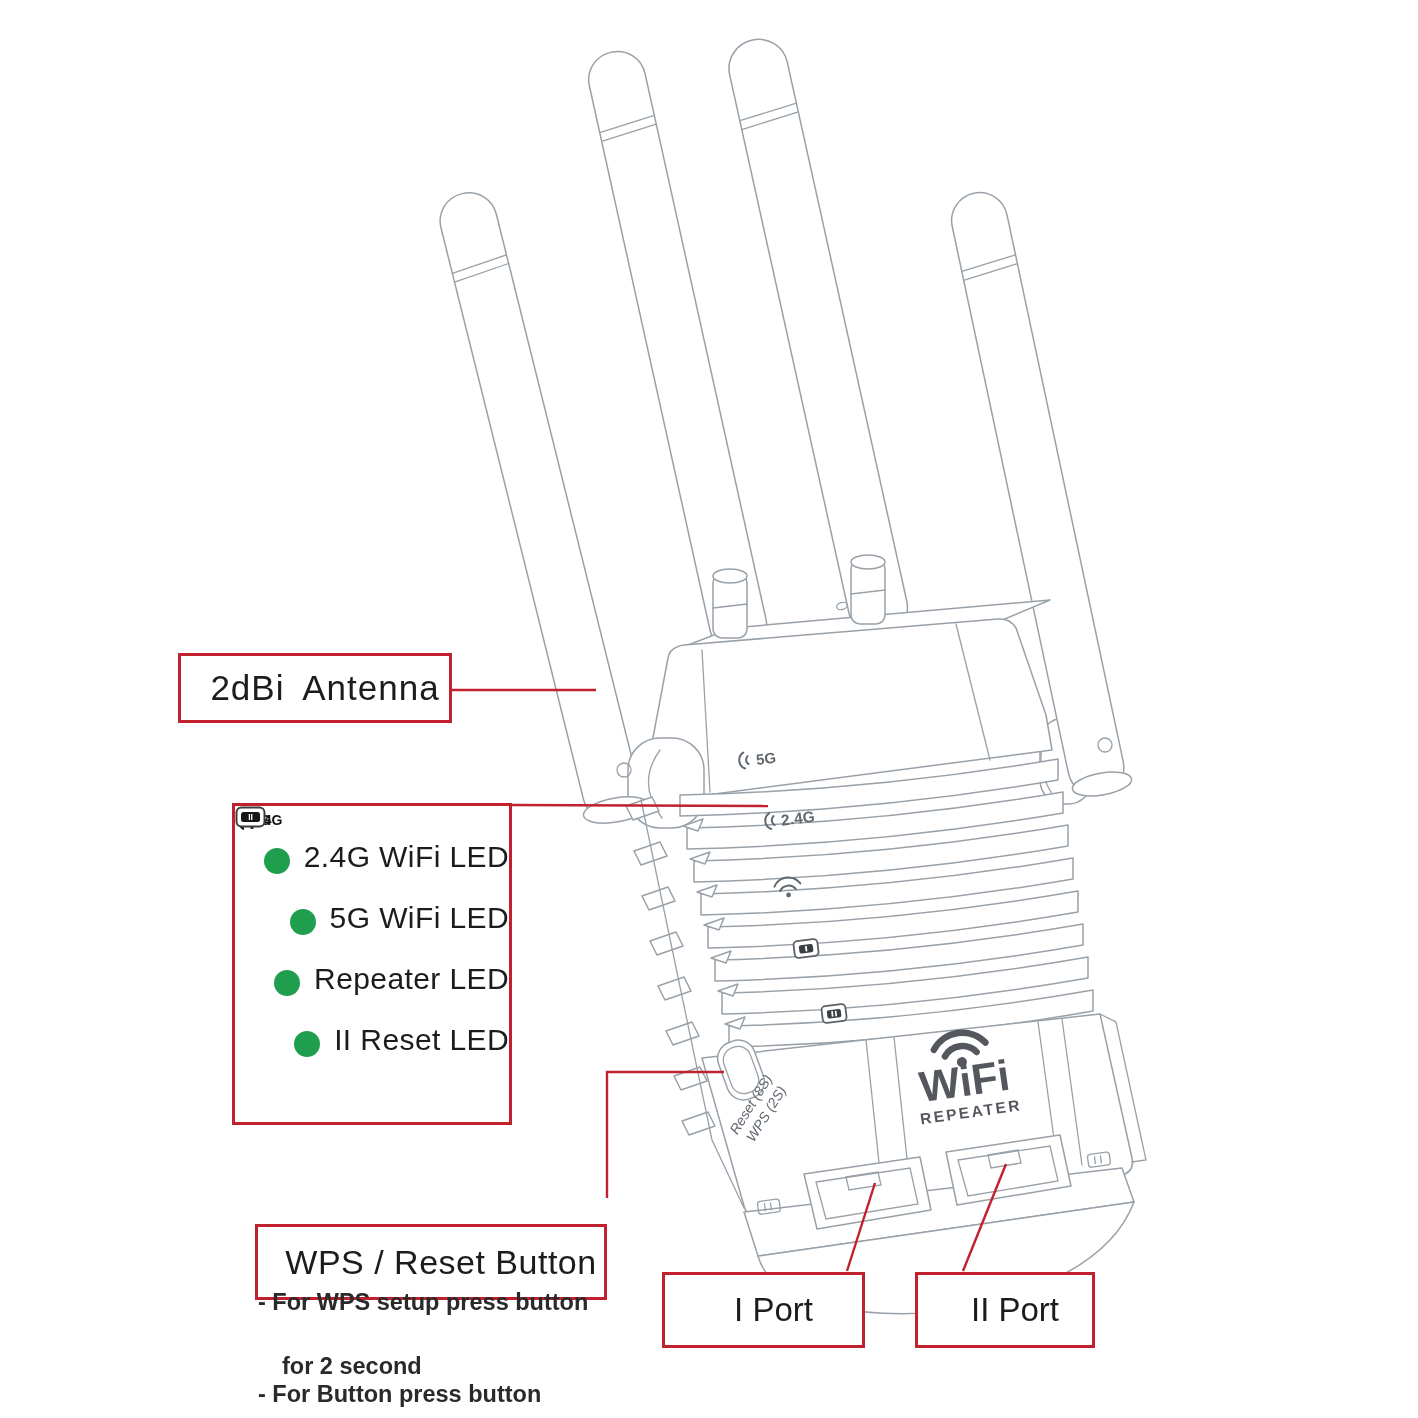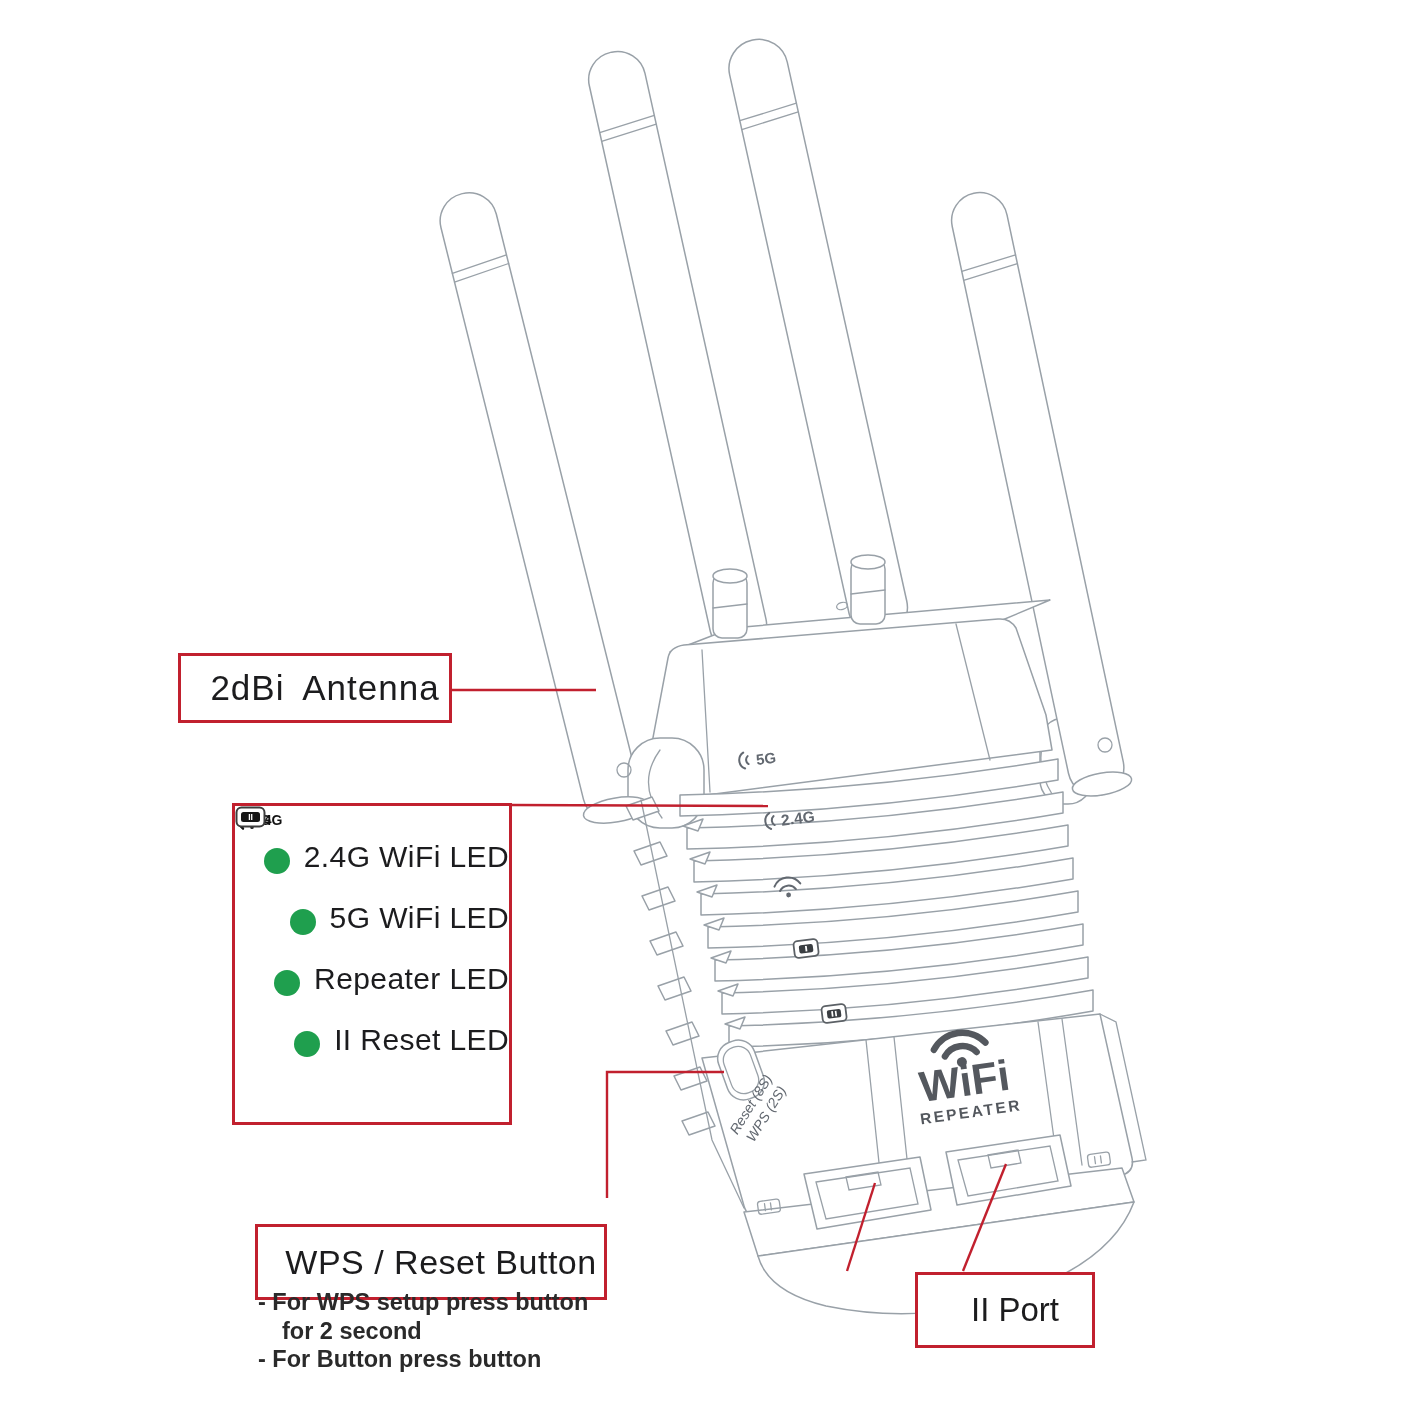--- a/index.html
+++ b/index.html
@@ -10,21 +10,21 @@
   .callout{position:absolute;border:3px solid #c1202e;background:#fff;
            display:flex;align-items:center;justify-content:center;box-sizing:border-box;padding-left:20px;}
   #box-antenna{left:178px;top:653px;width:274px;height:70px;font-size:35px;letter-spacing:1px;word-spacing:9px;}
   #box-legend{left:232px;top:803px;width:280px;height:322px;display:block;padding:7px 0 0 10px;}
   .led-row{display:flex;align-items:flex-end;height:61px;}
   .led-ic{width:56px;display:flex;justify-content:center;align-items:center;}
   .led-dot{width:26px;height:26px;border-radius:50%;background:#1f9f4e;margin:0 14px 0 2px;flex:0 0 auto;}
   .led-label{font-size:30px;letter-spacing:0.4px;white-space:nowrap;}
   #box-wps{left:255px;top:1200px;width:352px;height:76px;font-size:34px;letter-spacing:0.5px;margin-top:24px;}
   #wps-notes{position:absolute;left:258px;top:1288px;width:380px;font-size:23.5px;line-height:28.5px;color:#2a2a2a;font-weight:bold;}
-  .note-indent{padding-left:24px;}
+  .note-indent{padding-left:24px;margin-top:35px;}
   #box-port1{left:662px;top:1272px;width:203px;height:76px;font-size:33px;}
   #box-port2{left:915px;top:1272px;width:180px;height:76px;font-size:33px;}
   .ln{fill:#fff;stroke:#99a1a8;stroke-width:1.5;stroke-linejoin:round;}
   .nf{fill:none;stroke:#99a1a8;stroke-width:1.3;stroke-linecap:round;}
   .red{fill:none;stroke:#c1202e;stroke-width:2.4;}
   .dev{fill:#626870;}
   .devs{fill:none;stroke:#626870;stroke-width:2;stroke-linecap:round;}
   .logo{fill:#54585e;}
   .logos{fill:none;stroke:#54585e;stroke-width:6.5;stroke-linecap:round;}
 </style>
@@ -241,18 +241,21 @@
   <div class="callout" id="box-wps">
     <span>WPS / Reset Button</span>
   </div>
 
   <div id="wps-notes">
     <div>- For WPS setup press button</div>
     <div class="note-indent">for 2 second</div>
     <div>- For Button  press button</div>
   </div>
 
+  <div class="callout" id="box-port1">
+    <span>I Port</span>
+  </div>
 
   <div class="callout" id="box-port2">
     <span>II Port</span>
   </div>
 
 </div>
 
 </body></html>

